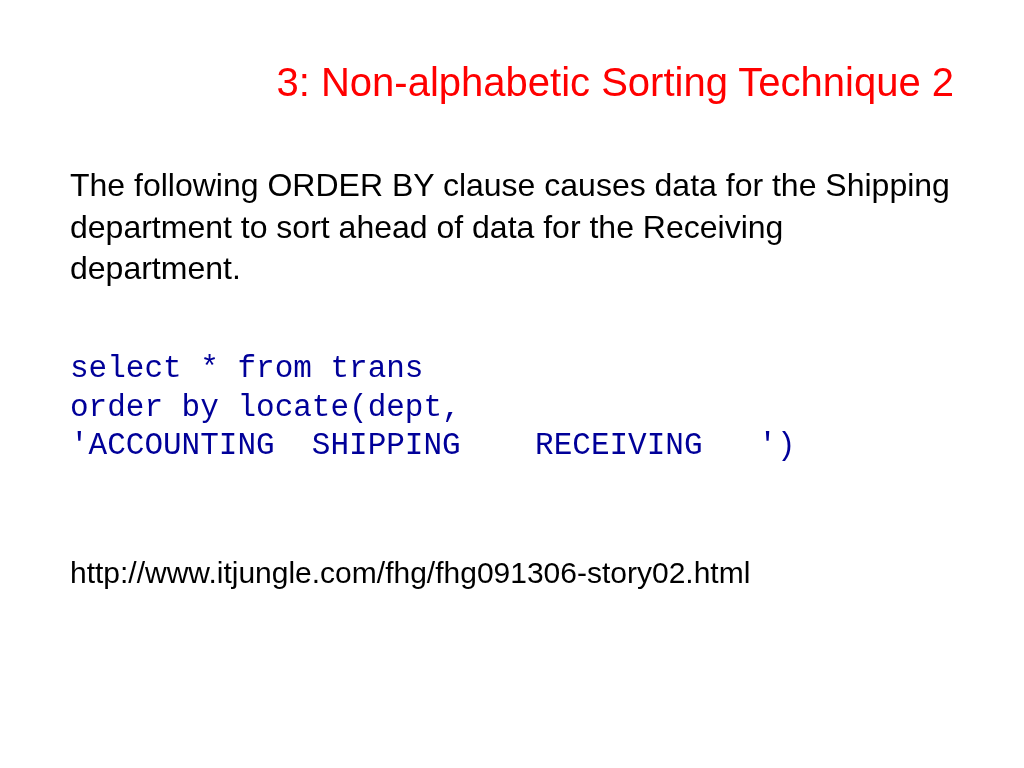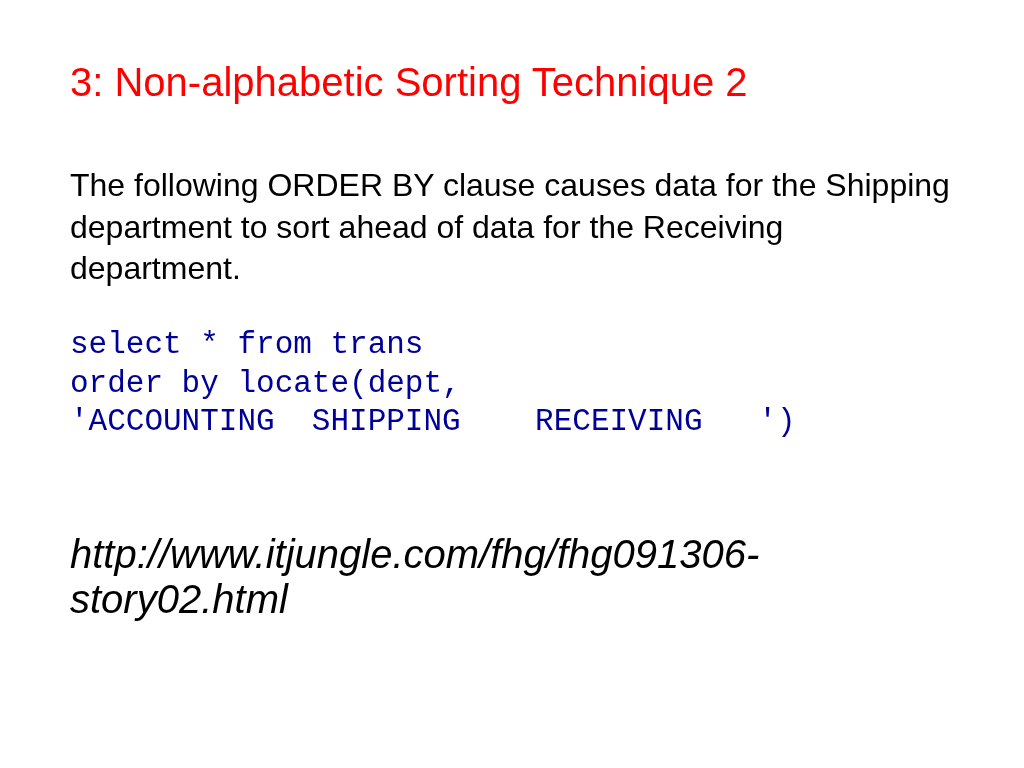--- a/index.html
+++ b/index.html
@@ -12,44 +12,43 @@
       height: 768px;
       background: #ffffff;
       font-family: Arial, Helvetica, sans-serif;
       padding: 60px 70px;
       overflow: hidden;
     }
     .title {
       color: #ff0000;
       font-size: 40px;
       font-weight: 400;
-      text-align: left;
+      text-align: right;
       margin-bottom: 60px;
     }
     .body-text {
       color: #000000;
       font-size: 32px;
       font-weight: 400;
       line-height: 1.3;
-      margin-bottom: 36px;
+      margin-bottom: 60px;
     }
     .code-block {
       font-family: "Courier New", Courier, monospace;
       color: #000099;
       font-size: 31px;
       font-weight: normal;
       line-height: 1.25;
       white-space: pre;
       margin-bottom: 90px;
     }
     .link-text {
       color: #000000;
-      font-size: 40px;
+      font-size: 30px;
       font-weight: 400;
-      font-style: italic;
     }
   </style>
 </head>
 <body>
 
 <h1 class="title">3: Non-alphabetic Sorting Technique 2</h1>
 
 <p class="body-text">The following ORDER BY clause causes data for the Shipping department to sort ahead of data for the Receiving department.</p>
 
 <div class="code-block">select * from trans

